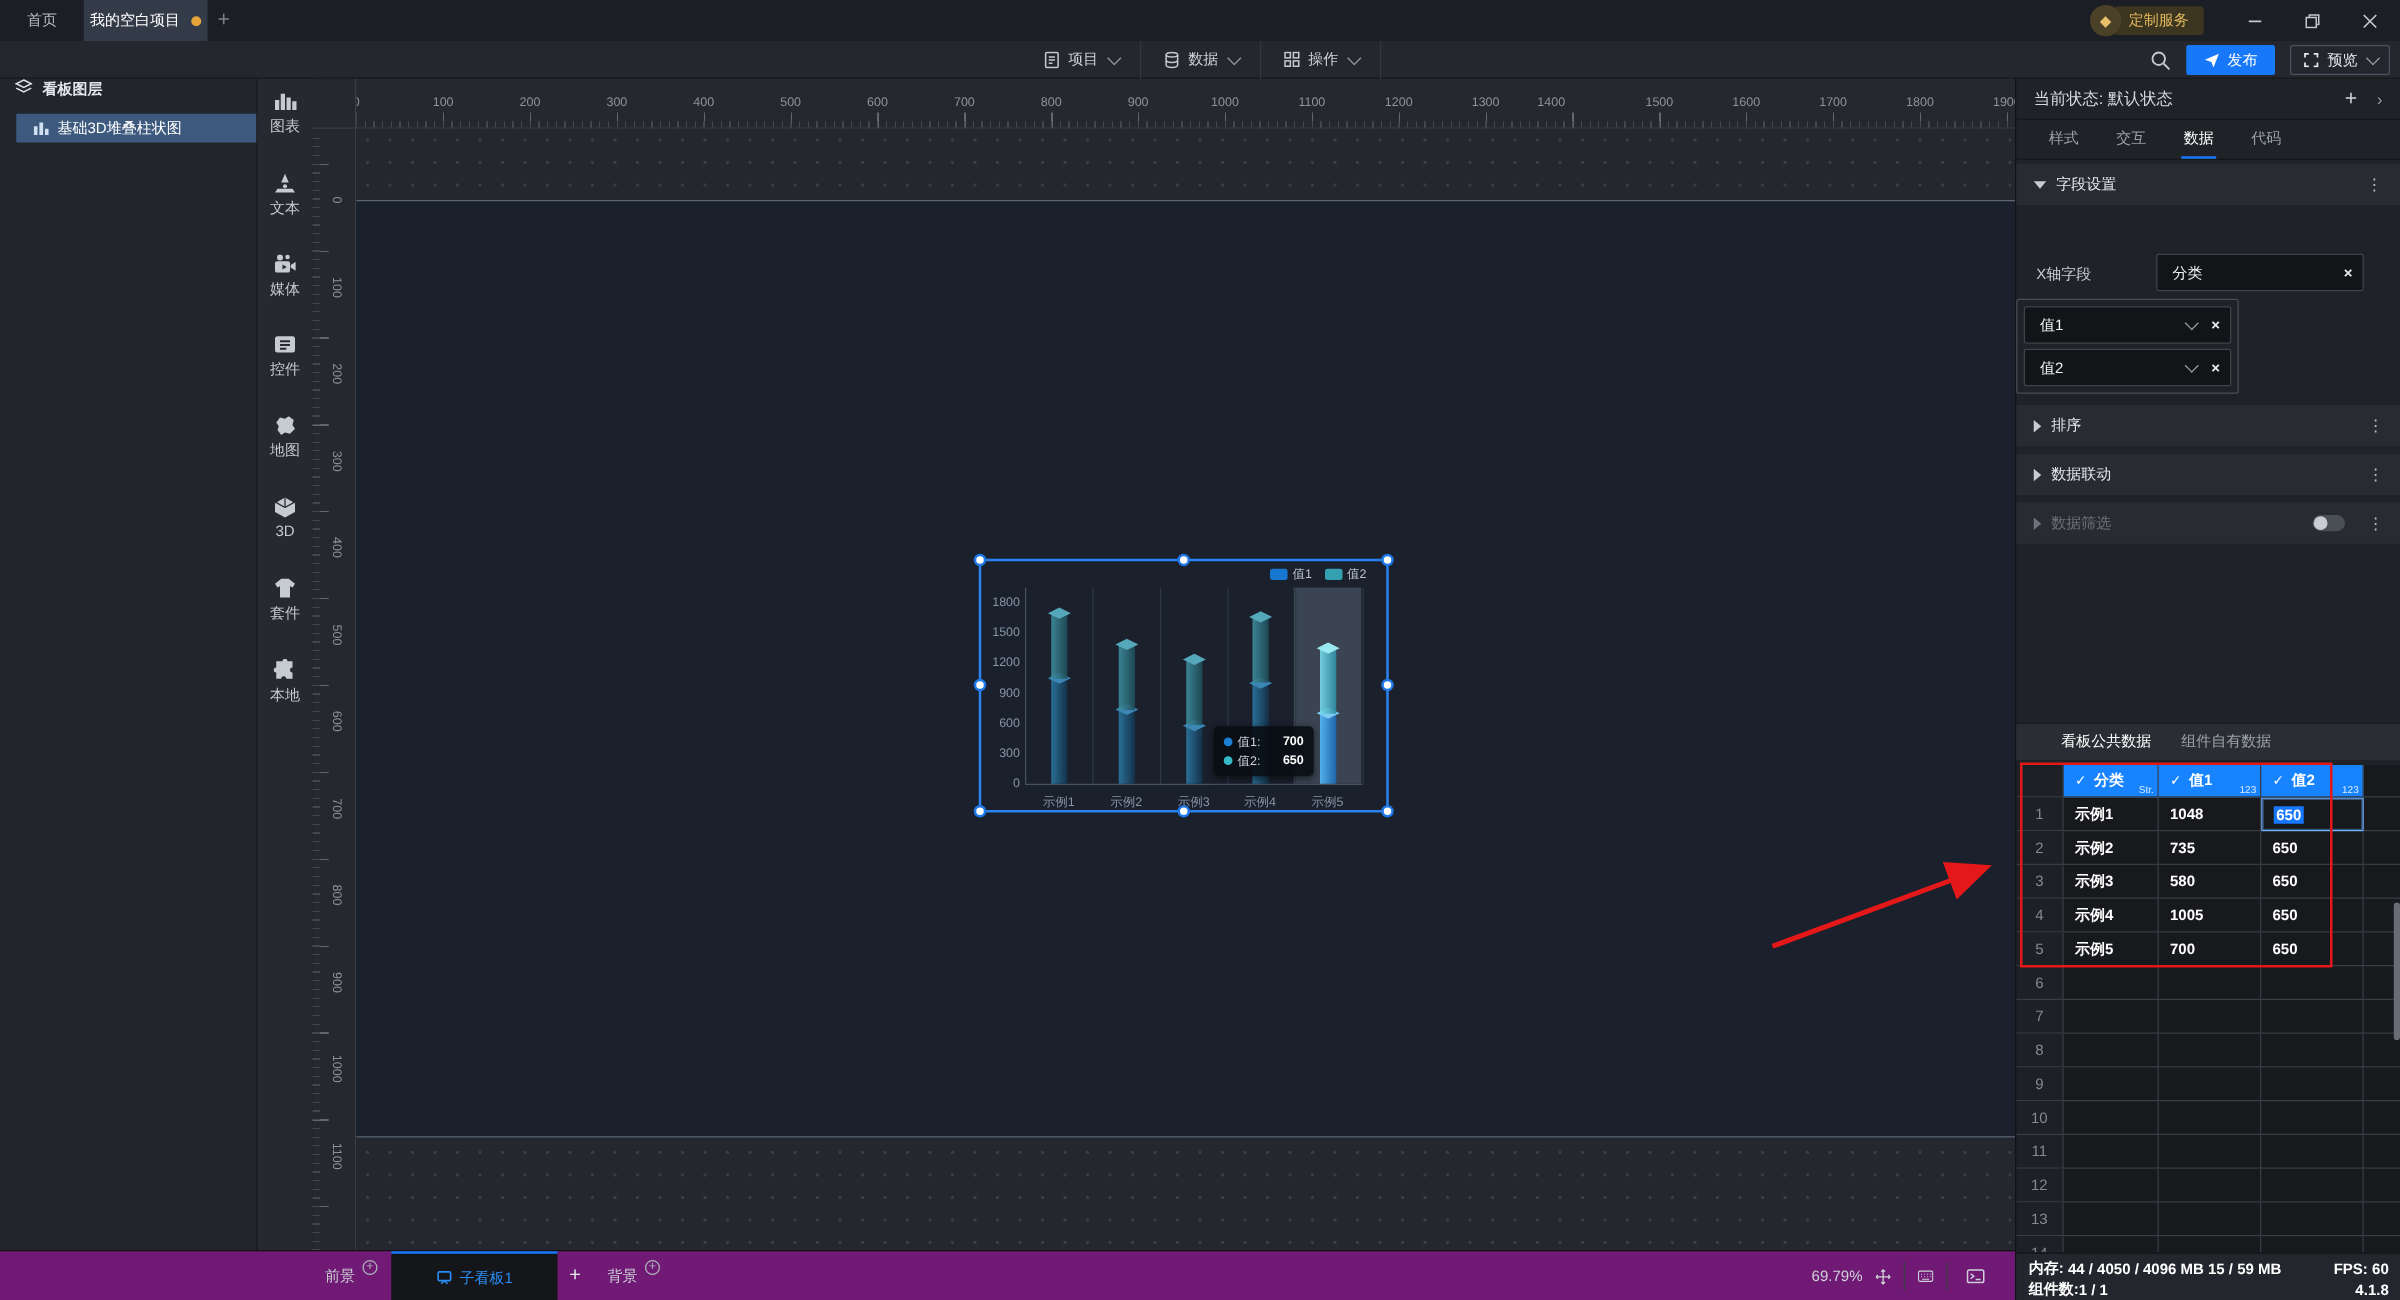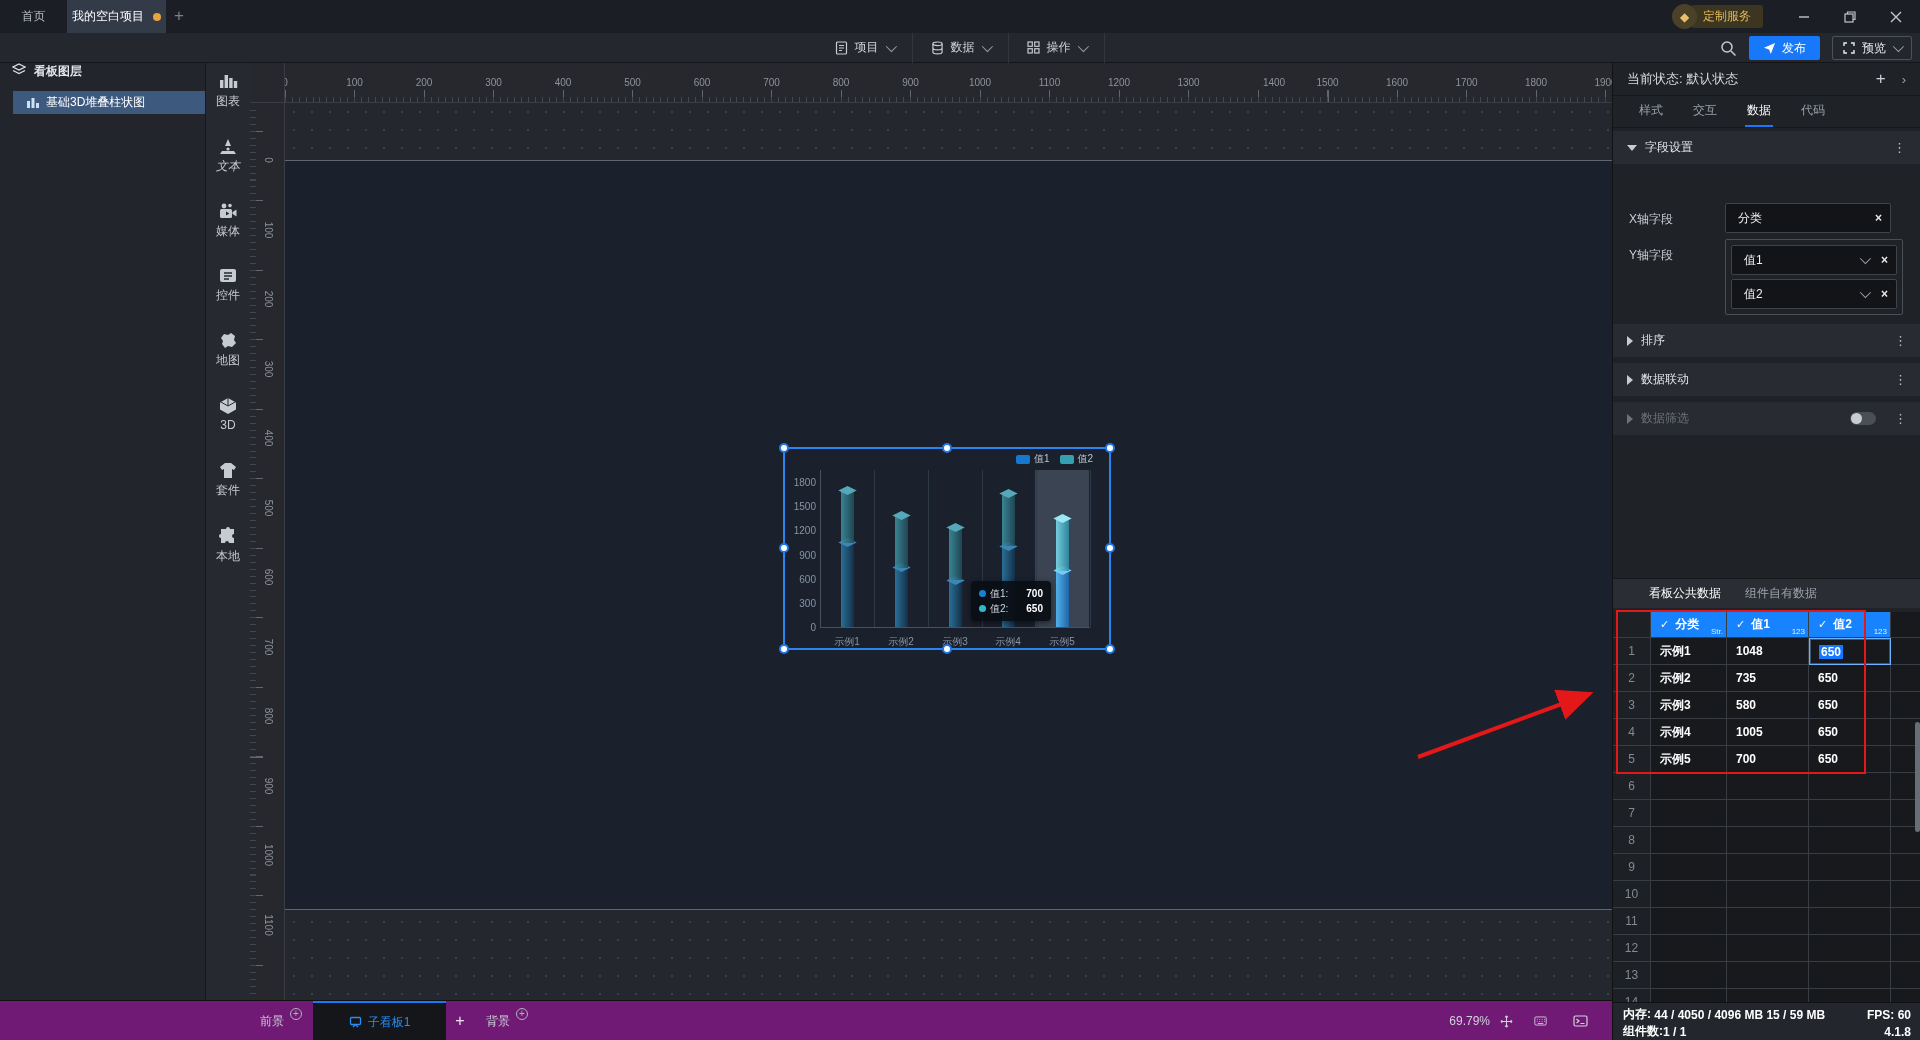--- a/index.html
+++ b/index.html
@@ -246,21 +246,21 @@
   <div class="abs toolbox">
     <div class="tool" style="top:9px;">
       <svg width="20" height="18" viewBox="0 0 20 18" fill="currentColor">
           <rect x="2" y="8" width="3.4" height="8"></rect>
           <rect x="6.6" y="3" width="3.4" height="13"></rect>
           <rect x="11.2" y="6" width="3.4" height="10"></rect>
           <rect x="15.8" y="9" width="3.4" height="7"></rect>
         </svg>
       <span class="tlabel">图表</span>
     </div>
-    <div class="tool" style="top:74px;font-style:italic;">
+    <div class="tool" style="top:74px;">
       <svg width="20" height="18" viewBox="0 0 20 18" fill="currentColor">
           <path d="M10 2l3 7H7z"></path>
           <path d="M4 14h12l2 3H2z"></path>
           <circle cx="10" cy="12" r="1.6"></circle>
         </svg>
       <span class="tlabel">文本</span>
     </div>
     <div class="tool" style="top:139px;">
       <svg width="20" height="18" viewBox="0 0 20 18" fill="currentColor">
           <circle cx="6" cy="4" r="2.4"></circle>
@@ -313,21 +313,21 @@
       <span style="left: 313px;">400</span>
       <span style="left: 382.5px;">500</span>
       <span style="left: 452px;">600</span>
       <span style="left: 521.5px;">700</span>
       <span style="left: 591px;">800</span>
       <span style="left: 660.5px;">900</span>
       <span style="left: 730px;">1000</span>
       <span style="left: 799.5px;">1100</span>
       <span style="left: 869px;">1200</span>
       <span style="left: 938.5px;">1300</span>
-      <span style="left: 1024px;">1400</span>
+      <span style="left: 991px;">1400</span>
       <span style="left: 1077.5px;">1500</span>
       <span style="left: 1147px;">1600</span>
       <span style="left: 1216.5px;">1700</span>
       <span style="left: 1286px;">1800</span>
       <span style="left: 1355.5px;">1900</span>
     </div>
   <div class="abs v-ruler" id="vruler">
       <span style="top: 57px;">0</span>
       <span style="top: 126.5px;">100</span>
       <span style="top: 196px;">200</span>
@@ -484,21 +484,20 @@
     </div>
 
     <div class="field-row" style="top:140px;">
       <div class="flabel">X轴字段</div>
       <div class="finput">
         <span>分类</span>
         <span class="x">×</span>
       </div>
     </div>
     <div class="field-row" style="top:176px;">
-      <div class="flabel">Y轴字段</div>
       <div class="ygroup">
         <div class="finput">
           <span>值1</span>
           <span class="chv chev"></span>
           <span class="x">×</span>
         </div>
         <div class="finput">
           <span>值2</span>
           <span class="chv chev"></span>
           <span class="x">×</span>

